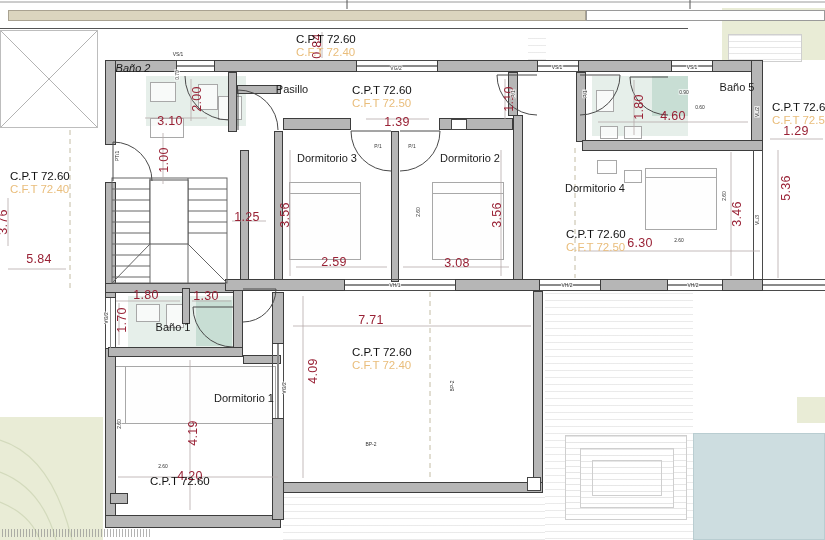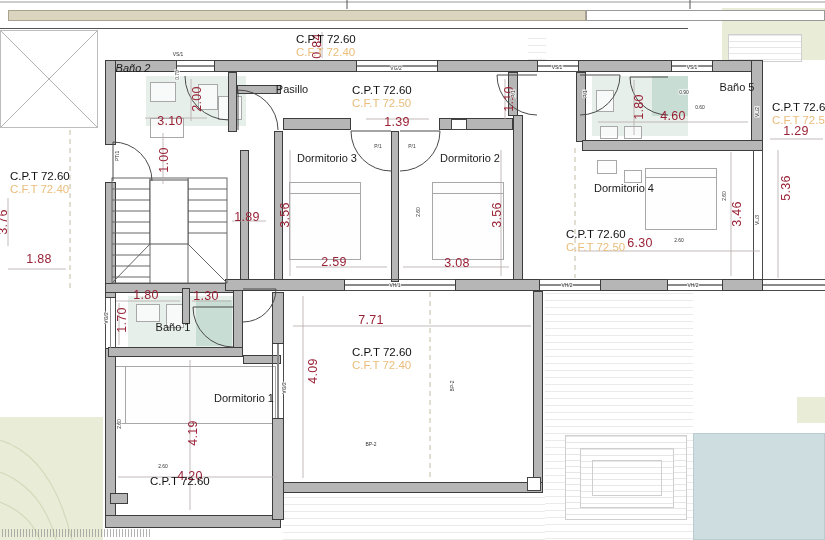--- a/index.html
+++ b/index.html
@@ -223,29 +223,29 @@
       <line x1="8" y1="198" x2="8" y2="246"></line>
     </g>
   </svg>
 
   <div id="labels">
       <span class="room-label" style="left: 133px; top: 68px; font-style: italic;">Baño 2</span>
       <span class="room-label" style="left: 292px; top: 89px;">Pasillo</span>
       <span class="room-label" style="left: 737px; top: 87px;">Baño 5</span>
       <span class="room-label" style="left: 327px; top: 158px;">Dormitorio 3</span>
       <span class="room-label" style="left: 470px; top: 158px;">Dormitorio 2</span>
-      <span class="room-label" style="left: 616px; top: 188px; padding-left: 16px;">Dormitorio 4</span>
+      <span class="room-label" style="left: 587px; top: 188px; padding-left: 16px;">Dormitorio 4</span>
       <span class="room-label" style="left: 173px; top: 327px;">Baño 1</span>
       <span class="room-label" style="left: 244px; top: 398px;">Dormitorio 1</span>
       <span class="dim v" style="left: 317px; top: 46px;">0.84</span>
       <span class="dim" style="left: 170px; top: 121px;">3.10</span>
       <span class="dim v" style="left: 197px; top: 99px;">2.00</span>
       <span class="dim v" style="left: 164px; top: 160px;">1.00</span>
-      <span class="dim" style="left: 247px; top: 217px;">1.89</span>
-      <span class="dim" style="left: 39px; top: 259px;">1.88</span>
+      <span class="dim" style="left: 247px; top: 217px;">1.25</span>
+      <span class="dim" style="left: 39px; top: 259px;">5.84</span>
       <span class="dim v" style="left: 3px; top: 222px;">3.76</span>
       <span class="dim" style="left: 397px; top: 122px;">1.39</span>
       <span class="dim v" style="left: 509px; top: 99px;">1.10</span>
       <span class="dim v" style="left: 285px; top: 215px;">3.56</span>
       <span class="dim v" style="left: 497px; top: 215px;">3.56</span>
       <span class="dim" style="left: 334px; top: 262px;">2.59</span>
       <span class="dim" style="left: 457px; top: 263px;">3.08</span>
       <span class="dim v" style="left: 639px; top: 107px;">1.80</span>
       <span class="dim" style="left: 673px; top: 116px;">4.60</span>
       <span class="dim" style="left: 796px; top: 131px;">1.29</span>

